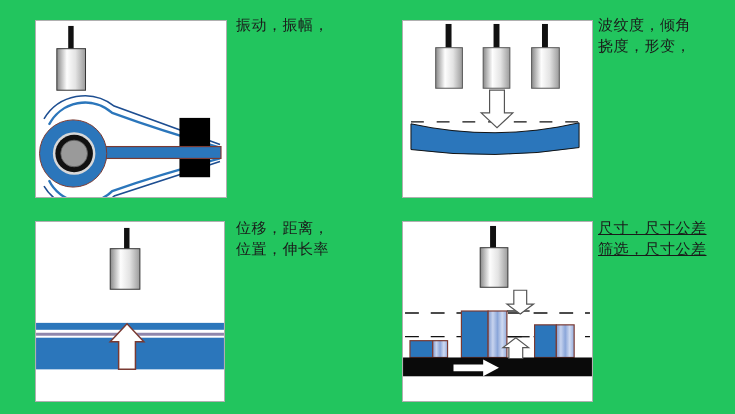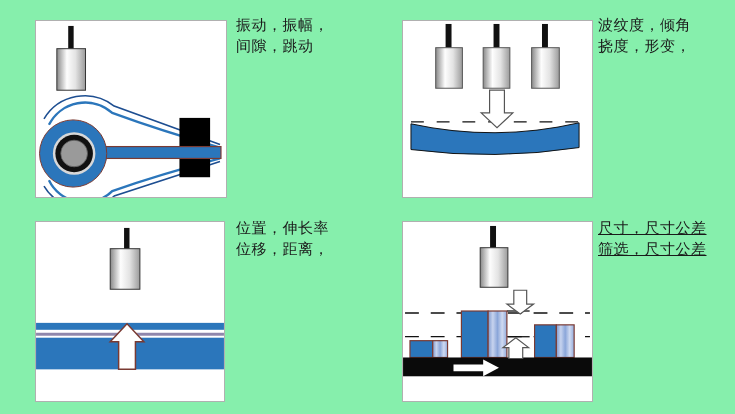--- a/index.html
+++ b/index.html
@@ -1,17 +1,17 @@
 <!DOCTYPE html>
 <html><head>
 <meta charset="utf-8">
 <style>
   html,body { margin:0; padding:0; background:#fff; }
   .canvas {
-    position:relative; width:735px; height:414px; background:#86efac;
+    position:relative; width:735px; height:414px; background:#22c55e;
     font-family:"Liberation Serif","DejaVu Serif",serif; overflow:hidden;
   }
   .panel {
     position:absolute; box-sizing:border-box;
     border:1px solid #b0b0b0; background:#ffffff;
   }
   .panel svg { display:block; width:100%; height:100%; }
   .p1 { left:35px;  top:20px;  width:192px; height:178px; }
   .p2 { left:402px; top:20px;  width:191px; height:178px; }
   .p3 { left:35px;  top:221px; width:190px; height:181px; }
@@ -55,21 +55,20 @@
       <g>
         <circle cx="37.5" cy="134" r="34" fill="#2b76bb" stroke="#7a3a32" stroke-width="1"></circle>
         <circle cx="38.5" cy="134" r="21.5" fill="#d8d8d8"></circle>
         <circle cx="38.5" cy="134" r="19" fill="#111"></circle>
         <circle cx="38.5" cy="134" r="13.5" fill="#9a9a9a" stroke="#5e5e5e" stroke-width="0.8"></circle>
       </g>
     </svg>
   </div>
   <div class="caption c1">
     <div>振动，振幅，</div>
-    <div>间隙，跳动</div>
   </div>
 
   <div class="panel p2">
     <svg viewBox="0 0 191 178">
       <defs>
         <linearGradient id="sg2" x1="0" y1="0" x2="1" y2="0">
           <stop offset="0" stop-color="#898989"></stop>
             <stop offset="0.35" stop-color="#fdfdfd"></stop>
           <stop offset="0.65" stop-color="#e3e3e3"></stop>
             <stop offset="1" stop-color="#9b9b9b"></stop>
@@ -113,22 +112,22 @@
       </g>
       <g>
         <rect x="0" y="102" width="190" height="7" fill="#2b76bb"></rect>
         <rect x="0" y="112" width="190" height="3" fill="#8f87ac"></rect>
         <rect x="0" y="117" width="190" height="32" fill="#2b76bb"></rect>
       </g>
       <polygon points="83.5,149 83.5,121 75,121 92,103 109,121 100.5,121 100.5,149" fill="#fff" stroke="#7a3a32" stroke-width="1.5"></polygon>
     </svg>
   </div>
   <div class="caption c3">
+    <div>位移，距离，</div>
     <div>位置，伸长率</div>
-    <div>位移，距离，</div>
   </div>
 
   <div class="panel p4">
     <svg viewBox="0 0 191 181">
       <defs>
         <linearGradient id="sg4" x1="0" y1="0" x2="1" y2="0">
           <stop offset="0" stop-color="#898989"></stop>
             <stop offset="0.35" stop-color="#fdfdfd"></stop>
           <stop offset="0.65" stop-color="#e3e3e3"></stop>
             <stop offset="1" stop-color="#9b9b9b"></stop>

